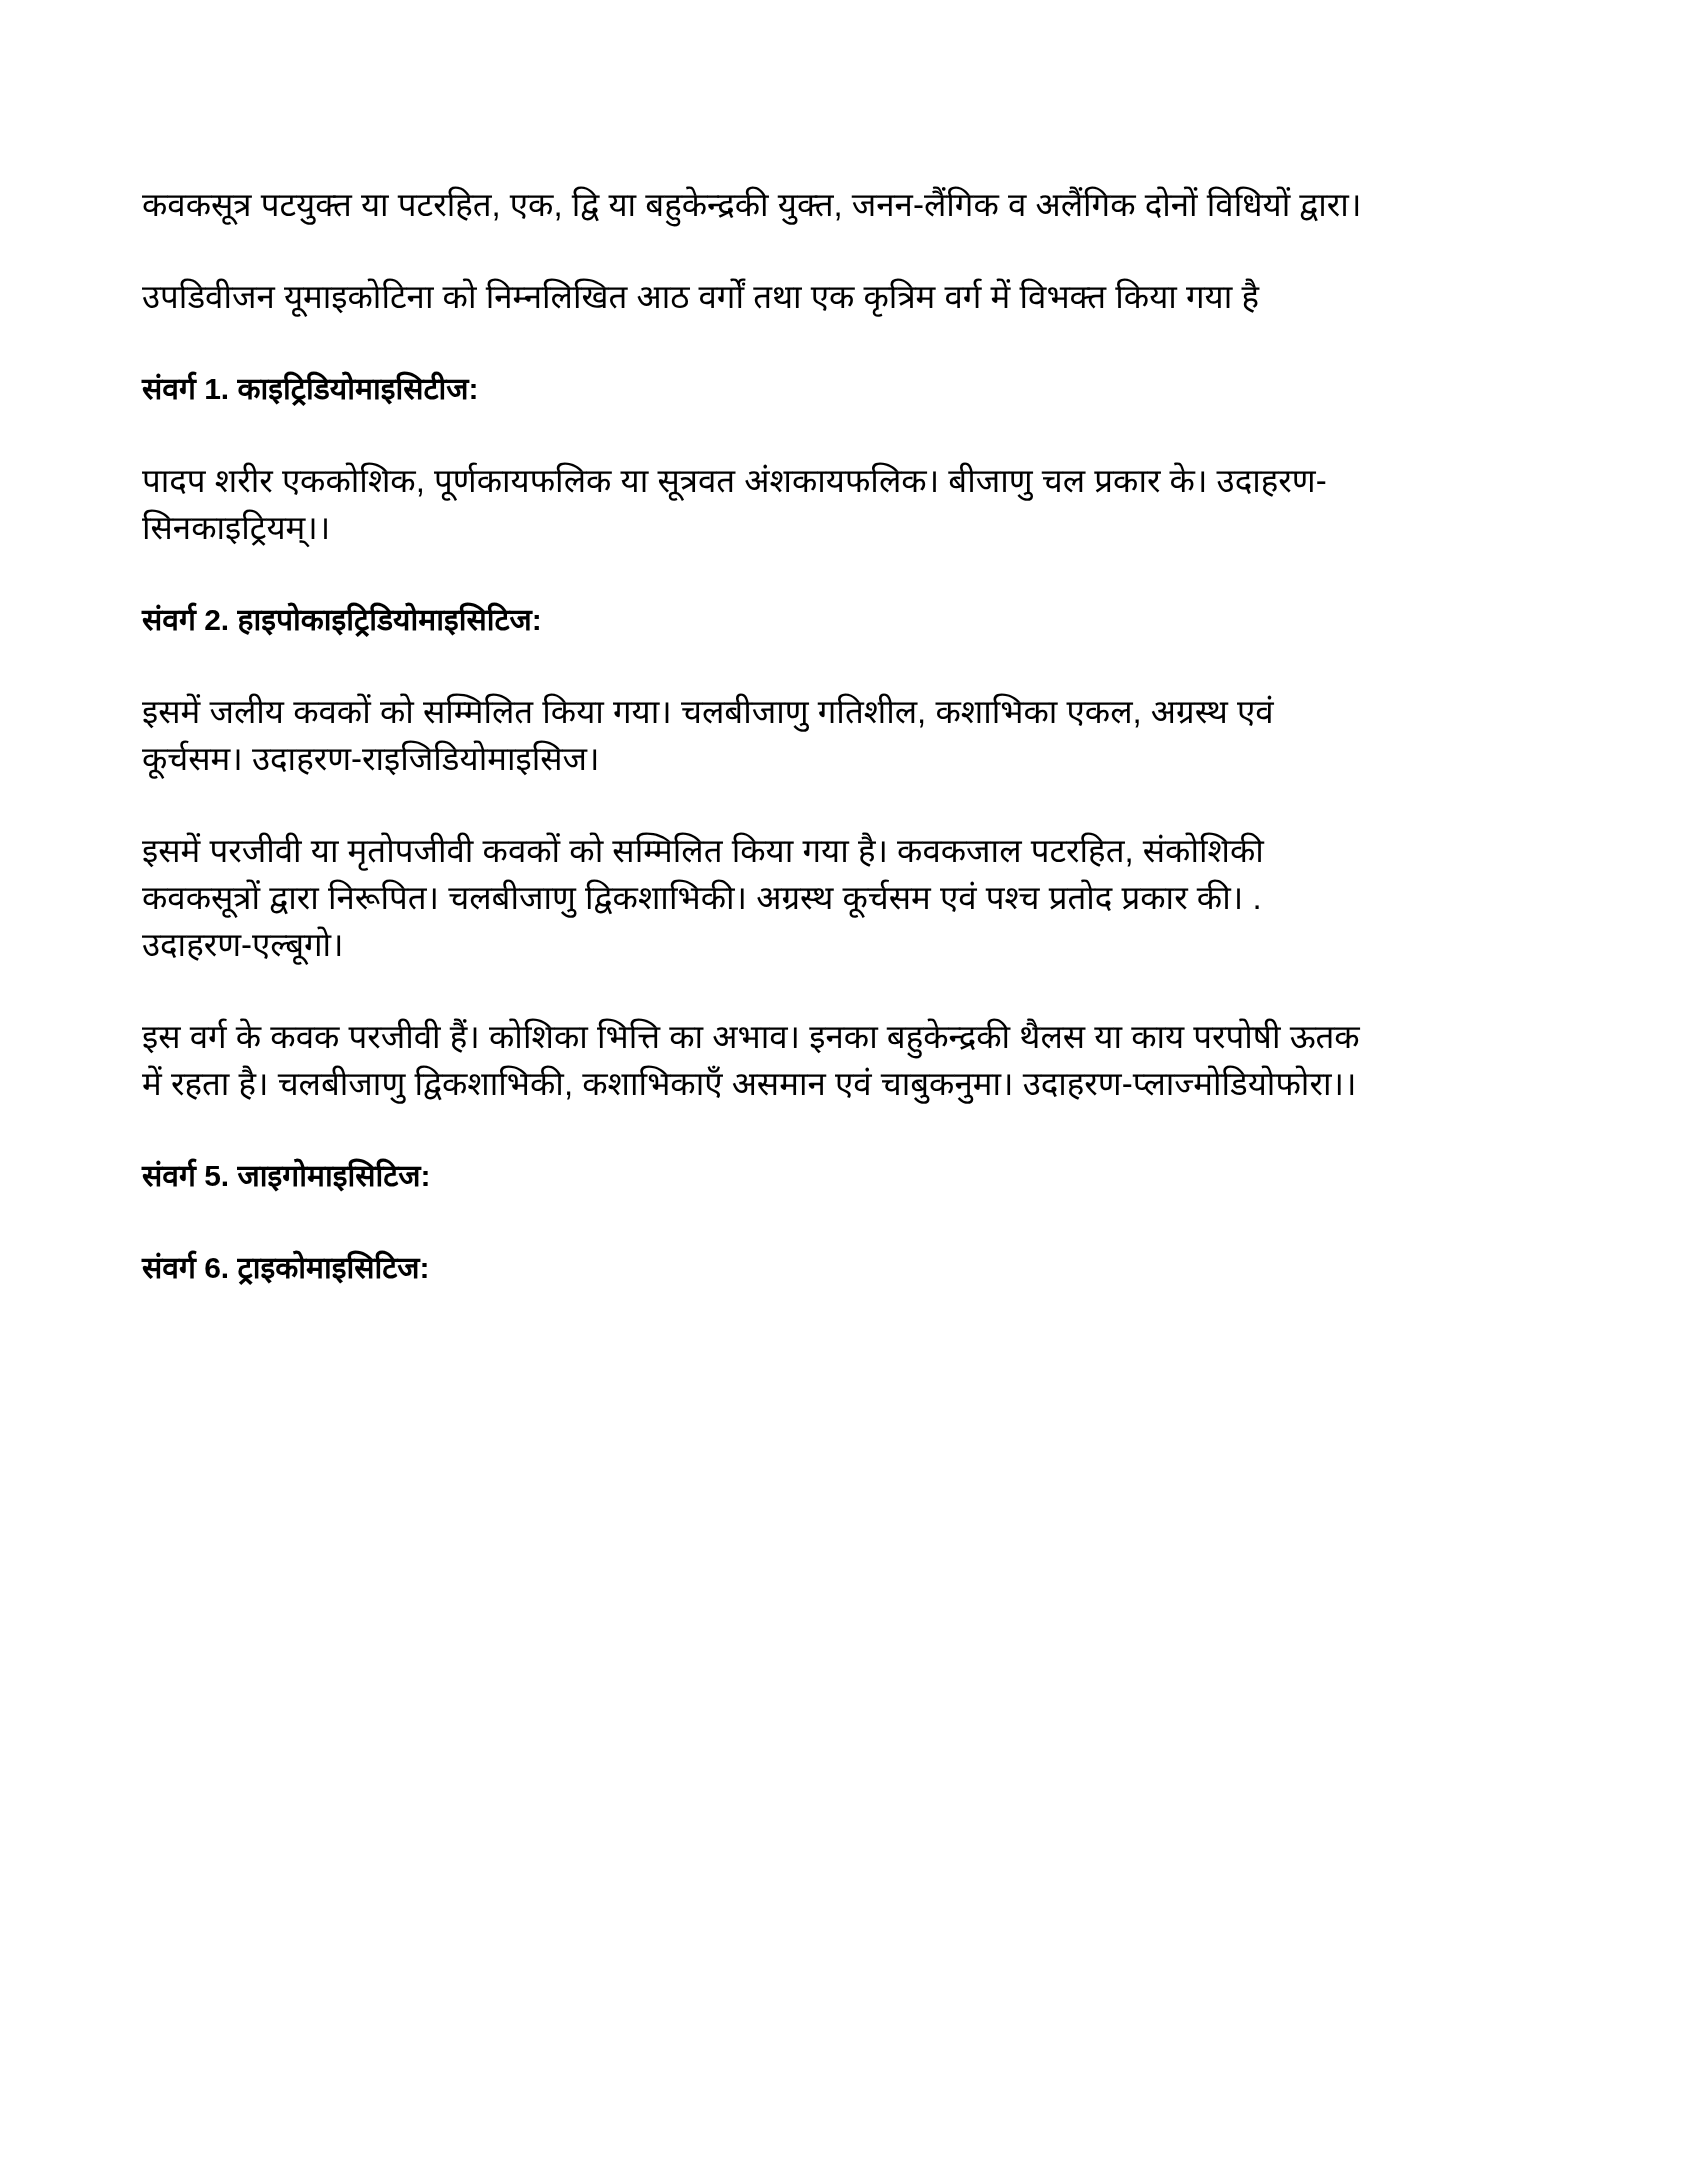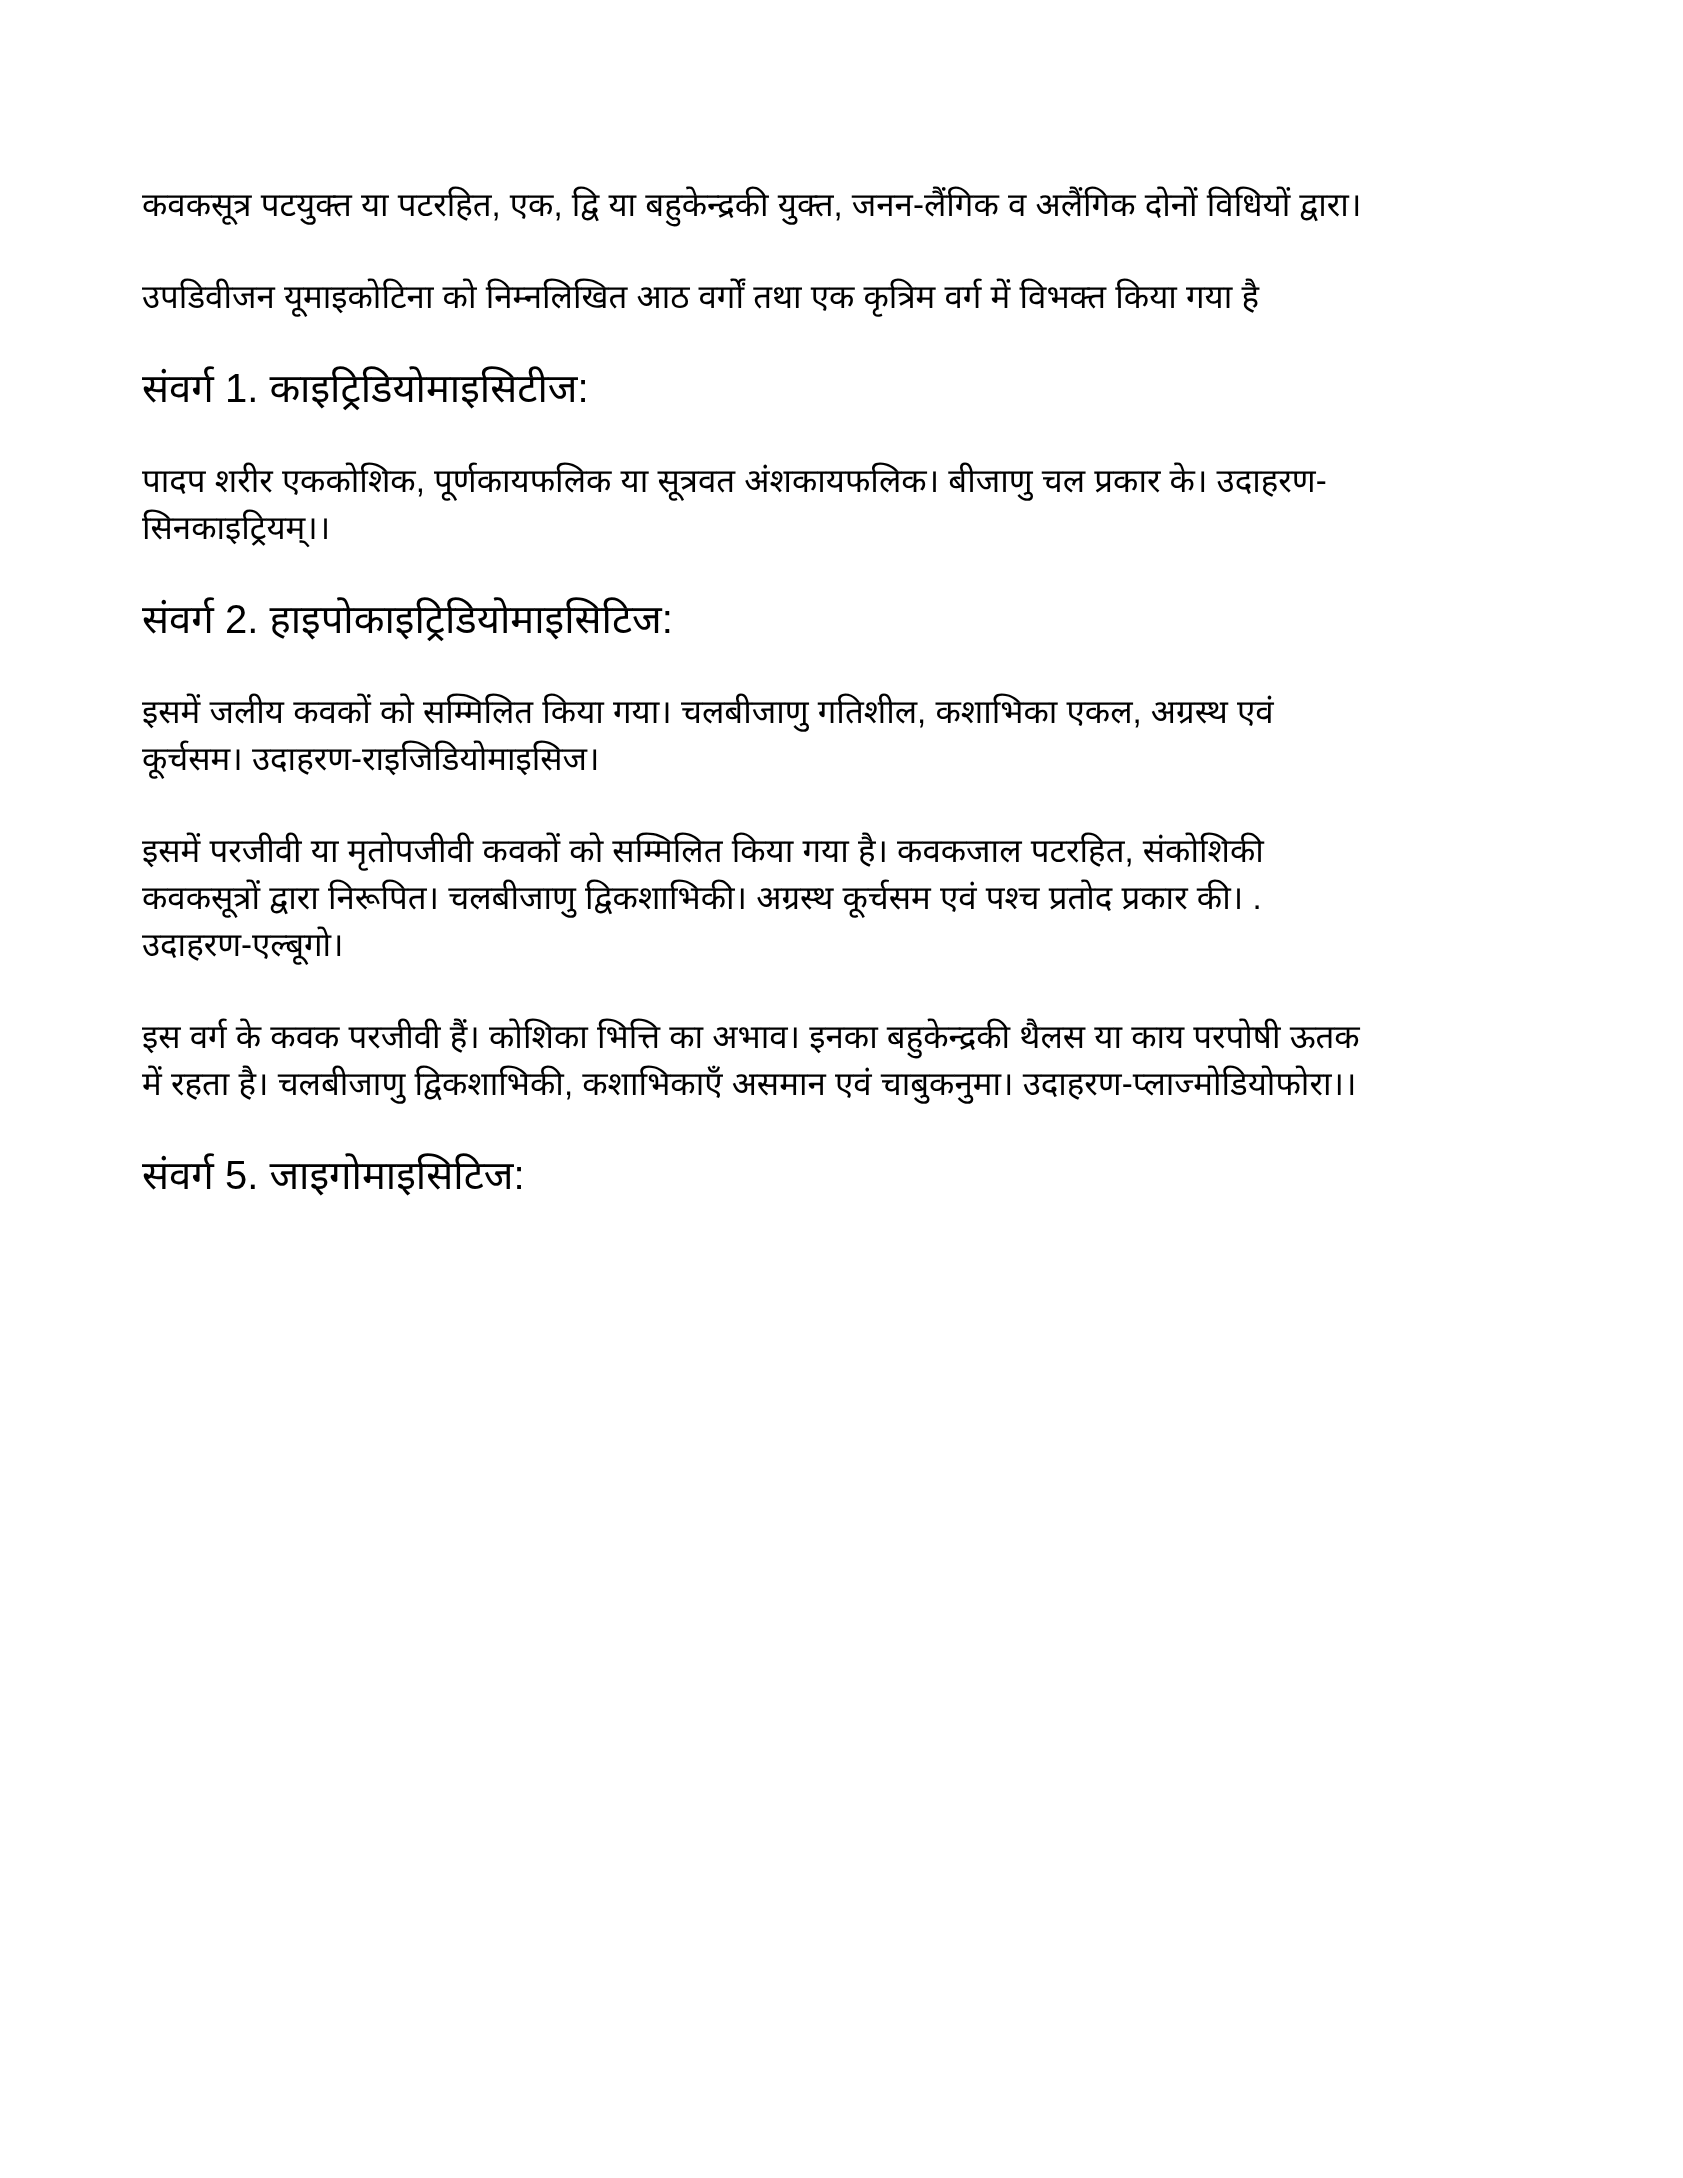--- a/index.html
+++ b/index.html
@@ -24,23 +24,23 @@
   .doc-block {
     margin: 0 0 45px 0;
   }
   .para {
     font-size: 33px;
     line-height: 47px;
     font-weight: 400;
     letter-spacing: 0px;
   }
   .heading {
-    font-size: 40px;
+    font-size: 30px;
     line-height: 47px;
-    font-weight: 400;
+    font-weight: 700;
   }
 </style>
 </head>
 <body>
 
 <div class="page">
 
   <p class="doc-block para">कवकसूत्र पटयुक्त या पटरहित, एक, द्वि या बहुकेन्द्रकी युक्त, जनन-लैंगिक व अलैंगिक दोनों विधियों द्वारा।</p>
 
   <p class="doc-block para">उपडिवीजन यूमाइकोटिना को निम्नलिखित आठ वर्गों तथा एक कृत्रिम वर्ग में विभक्त किया गया है</p>
@@ -55,16 +55,17 @@
 
 
   <p class="doc-block para">इसमें परजीवी या मृतोपजीवी कवकों को सम्मिलित किया गया है। कवकजाल पटरहित, संकोशिकी कवकसूत्रों द्वारा निरूपित। चलबीजाणु द्विकशाभिकी। अग्रस्थ कूर्चसम एवं पश्च प्रतोद प्रकार की। . उदाहरण-एल्बूगो।</p>
 
 
   <p class="doc-block para">इस वर्ग के कवक परजीवी हैं। कोशिका भित्ति का अभाव। इनका बहुकेन्द्रकी थैलस या काय परपोषी ऊतक में रहता है। चलबीजाणु द्विकशाभिकी, कशाभिकाएँ असमान एवं चाबुकनुमा। उदाहरण-प्लाज्मोडियोफोरा।।</p>
 
   <h2 class="doc-block heading">संवर्ग 5. जाइगोमाइसिटिज:</h2>
 
 
+  <h2 class="doc-block heading">संवर्ग 6. ट्राइकोमाइसिटिज:</h2>
 
 
 </div>
 
 
 </body></html>

